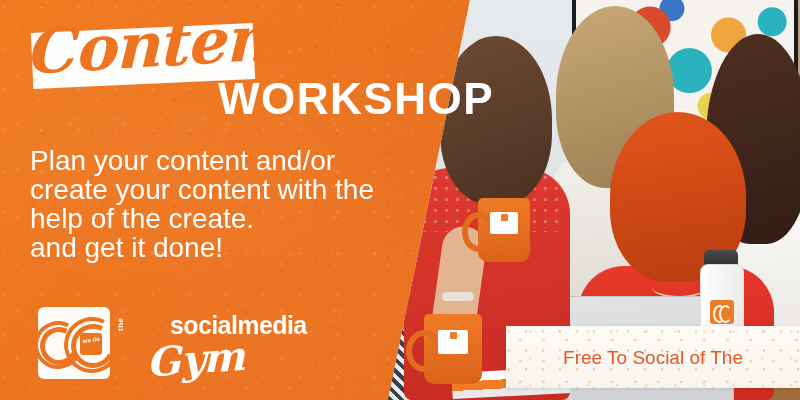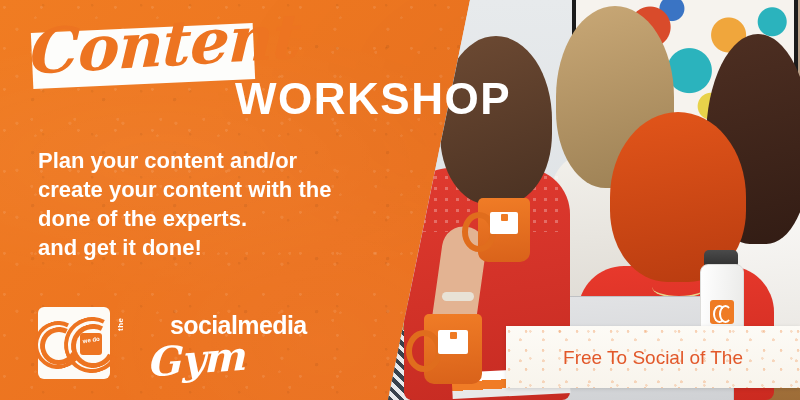--- a/index.html
+++ b/index.html
@@ -156,27 +156,27 @@
   .content-script{
     position:absolute;left:30px;top:14px;width:260px;
     font-family:"DejaVu Serif", serif;font-style:italic;font-weight:700;
     font-size:62px;line-height:1;color:#ED7421;
     transform:rotate(-3.4deg) skewX(-6deg);
     letter-spacing:-1px;white-space:nowrap;
   }
   .workshop{
     position:absolute;left:218px;top:77px;
     font-size:44px;font-weight:700;color:#ffffff;letter-spacing:1.5px;
-    line-height:1;white-space:nowrap;margin-left:17px;
+    line-height:1;white-space:nowrap;
   }
 
   
   .body-copy{
-    position:absolute;left:38px;top:146px;width:350px;
-    color:#ffffff;font-size:22px;line-height:29px;font-weight:700;
+    position:absolute;left:30px;top:146px;width:350px;
+    color:#ffffff;font-size:28px;line-height:29px;font-weight:400;
   }
   .body-copy div{white-space:nowrap;}
 
   
   .logo{position:absolute;left:30px;top:305px;width:250px;height:78px;}
   .logo-mark{position:absolute;left:8px;top:2px;width:72px;height:72px;background:#fdfbf7;border-radius:6px;}
   .cc{position:absolute;border-radius:50%;border-style:solid;border-color:#ED7421;border-right-color:transparent;}
   .cc1{left:-4px;top:14px;width:40px;height:40px;border-width:4px;transform:rotate(-18deg);}
   .cc2{left:2px;top:20px;width:28px;height:28px;border-width:5px;transform:rotate(-18deg);}
   .cc3{left:26px;top:10px;width:48px;height:48px;border-width:4px;transform:rotate(-18deg);}
@@ -283,21 +283,21 @@
     </div>
   </div>
 
   <div class="content-banner"></div>
   <div class="content-script">Content</div>
   <div class="workshop">WORKSHOP</div>
 
   <div class="body-copy">
     <div>Plan your content and/or</div>
     <div>create your content with the</div>
-    <div>done of the experts.</div>
+    <div>help of the create.</div>
     <div>and get it done!</div>
   </div>
 
   <div class="logo">
     <div class="logo-mark">
       <div class="cc cc1"></div>
       <div class="cc cc2"></div>
       <div class="cc cc3"></div>
       <div class="cc cc4"></div>
       <div class="wedo">

